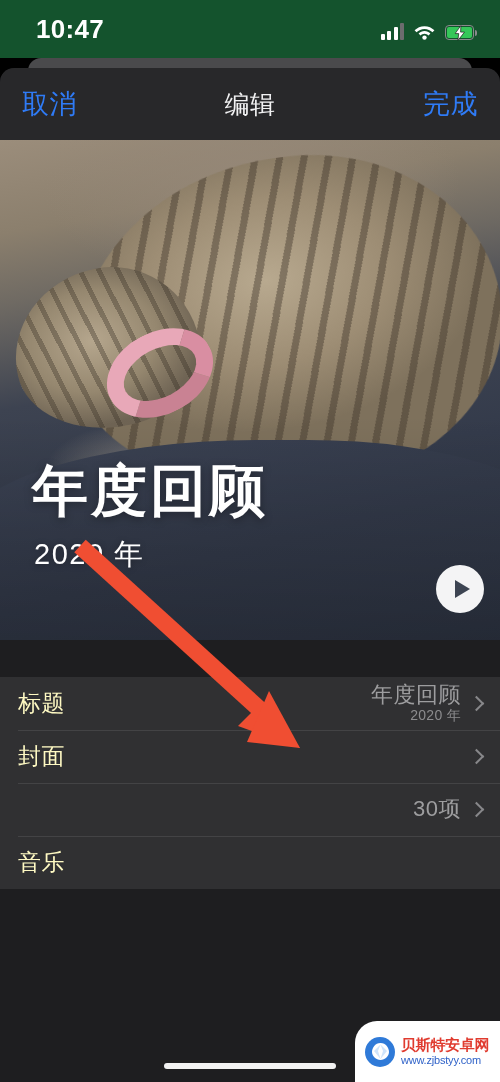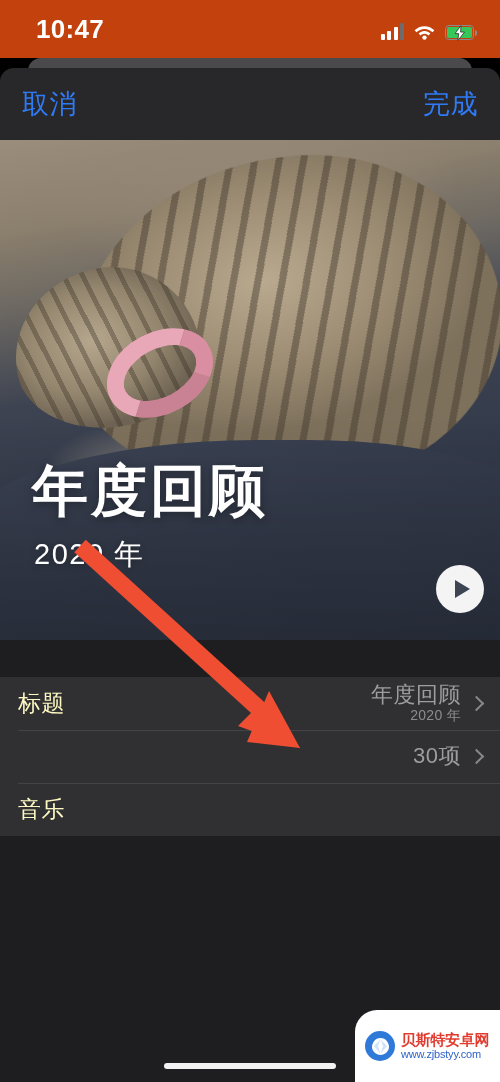--- a/index.html
+++ b/index.html
@@ -5,21 +5,21 @@
   * { margin:0; padding:0; box-sizing:border-box; }
   html,body { background:#000; }
   body {
     width:500px; height:1082px;
     font-family:"Liberation Sans", "DejaVu Sans", sans-serif;
     overflow:hidden; position:relative;
   }
   #screen { position:absolute; inset:0; width:500px; height:1082px; background:#000; overflow:hidden; }
 
   
-  #statusbar { position:absolute; top:0; left:0; width:500px; height:58px; background:#c2410c; z-index:30; }
+  #statusbar { position:absolute; top:0; left:0; width:500px; height:58px; background:#14532d; z-index:30; }
   #status-time {
     position:absolute; left:36px; top:14px;
     color:#fff; font-size:26px; font-weight:600; letter-spacing:.3px;
   }
   #status-right { position:absolute; right:26px; top:18px; display:flex; align-items:flex-end; gap:9px; height:22px; }
   .cell-bars { display:flex; align-items:flex-end; gap:2.5px; height:17px; }
   .cell-bars i { display:block; width:4px; background:#fff; border-radius:1px; }
   .cell-bars i:nth-child(1){ height:6px; }
   .cell-bars i:nth-child(2){ height:9px; }
   .cell-bars i:nth-child(3){ height:13px; }
@@ -141,21 +141,21 @@
   }
 
   
   #home-ind {
     position:absolute; left:50%; transform:translateX(-50%); bottom:13px;
     width:172px; height:6px; background:#f2f2f2; border-radius:3px; z-index:28;
   }
 
   
   #watermark {
-    position:absolute; right:0; bottom:0; width:145px; height:72px;
+    position:absolute; right:0; bottom:0; width:145px; height:61px;
     background:#fff; border-radius:22px 0 0 0; z-index:40;
     display:flex; align-items:center; gap:6px; padding-left:10px;
   }
   #wm-logo { width:30px; height:30px; border-radius:50%; background:#2f7ad8; position:relative; flex:0 0 auto;
     display:flex; align-items:center; justify-content:center; }
   #wm-text { display:flex; flex-direction:column; line-height:1.1; }
   #wm-title { color:#e03b2f; font-size:15px; font-weight:700; letter-spacing:-.3px; }
   #wm-url { color:#2f62c8; font-size:11px; letter-spacing:-.2px; }
   #wm-ears { position:absolute; right:62px; bottom:52px; display:flex; gap:4px; }
   #wm-ears span { display:block; width:9px; height:13px; background:#d8d8d8; border-radius:50% 50% 40% 40%; }
@@ -190,20 +190,21 @@
       </div>
     </div>
   </div>
 
   <div id="sheet-back"></div>
 
   <div id="sheet">
 
     <div id="navbar">
       <div class="nav-btn">取消</div>
+      <div id="nav-title">编辑</div>
       <div class="nav-btn">完成</div>
     </div>
 
     <div id="hero">
       <div class="bg"></div>
       <div class="cat"></div>
       <div class="cat-head"></div>
       <div class="collar"></div>
       <div class="lap"></div>
       <div class="vign"></div>
@@ -220,20 +221,29 @@
         <div class="row-label">标题</div>
         <div class="row-right">
           <div class="row-val-wrap">
             <div class="row-val">年度回顾</div>
             <div class="row-sub">2020 年</div>
           </div>
           <div class="chev"></div>
         </div>
       </div>
 
+      <div class="row">
+        <div class="row-label">封面</div>
+        <div class="row-right">
+          <div class="row-val-wrap">
+            <div class="row-val"></div>
+          </div>
+          <div class="chev"></div>
+        </div>
+      </div>
 
       <div class="row">
         <div class="row-right">
           <div class="row-val-wrap">
             <div class="row-val">30项</div>
           </div>
           <div class="chev"></div>
         </div>
       </div>
 

